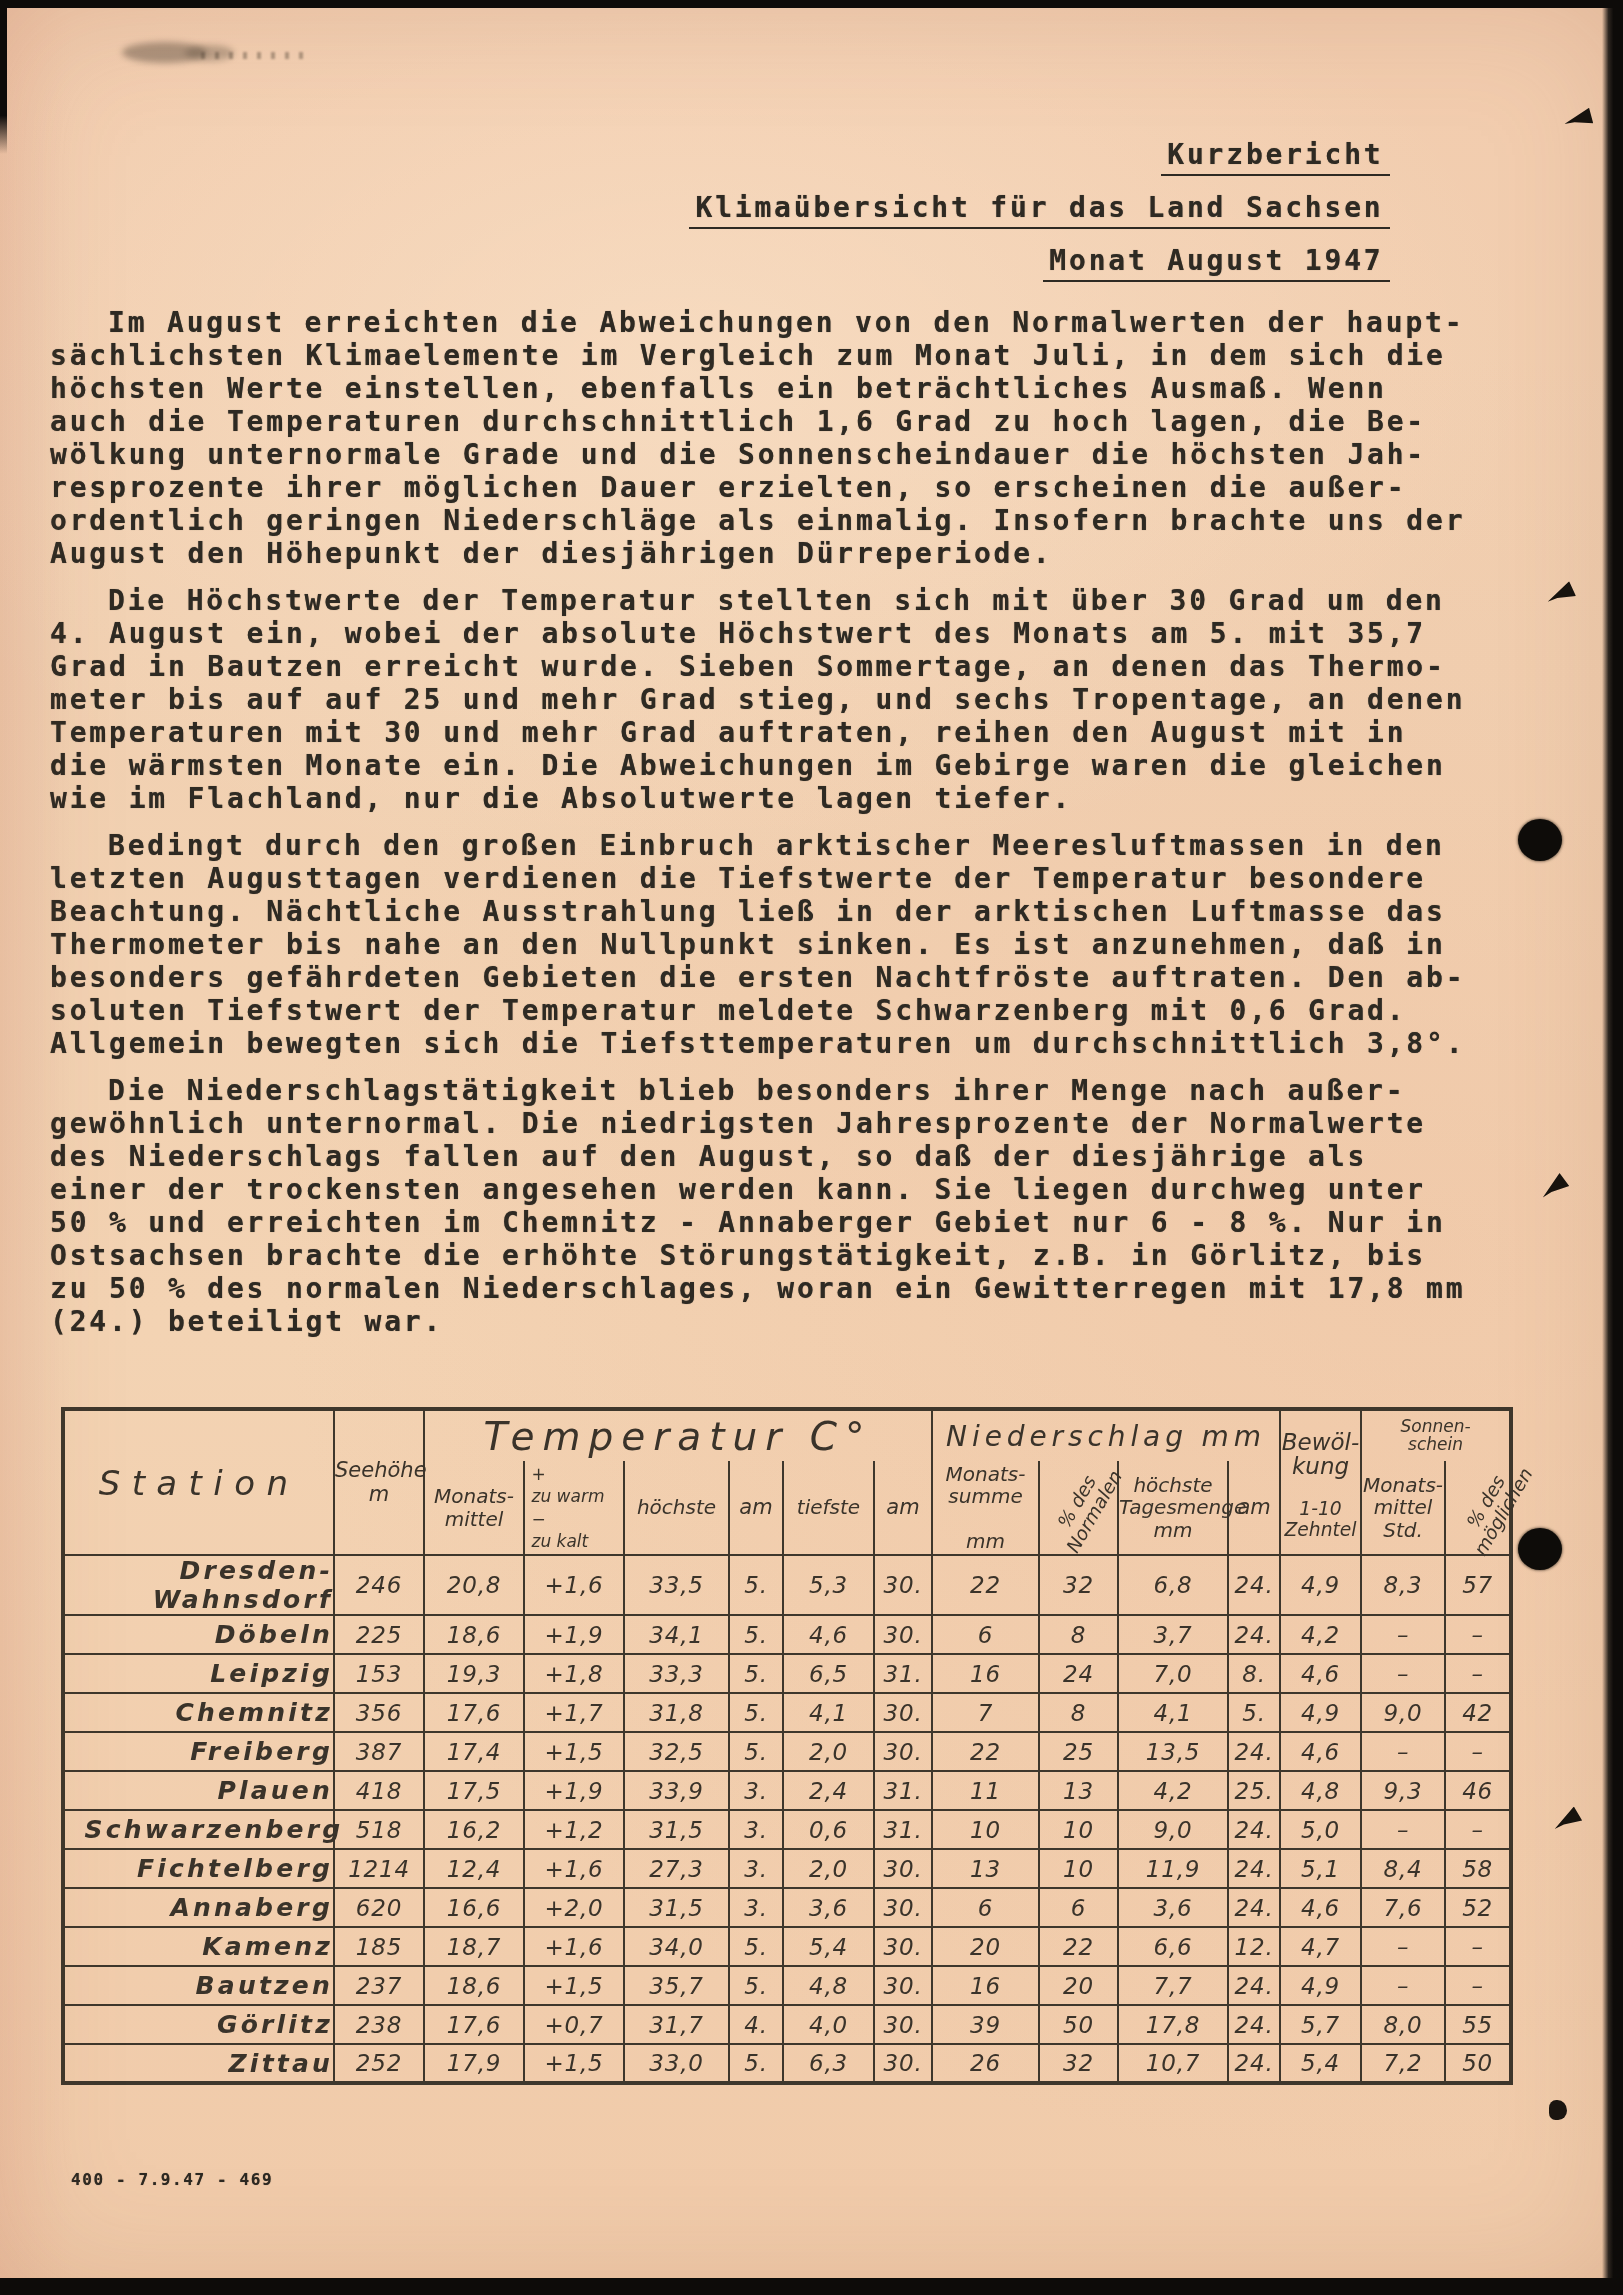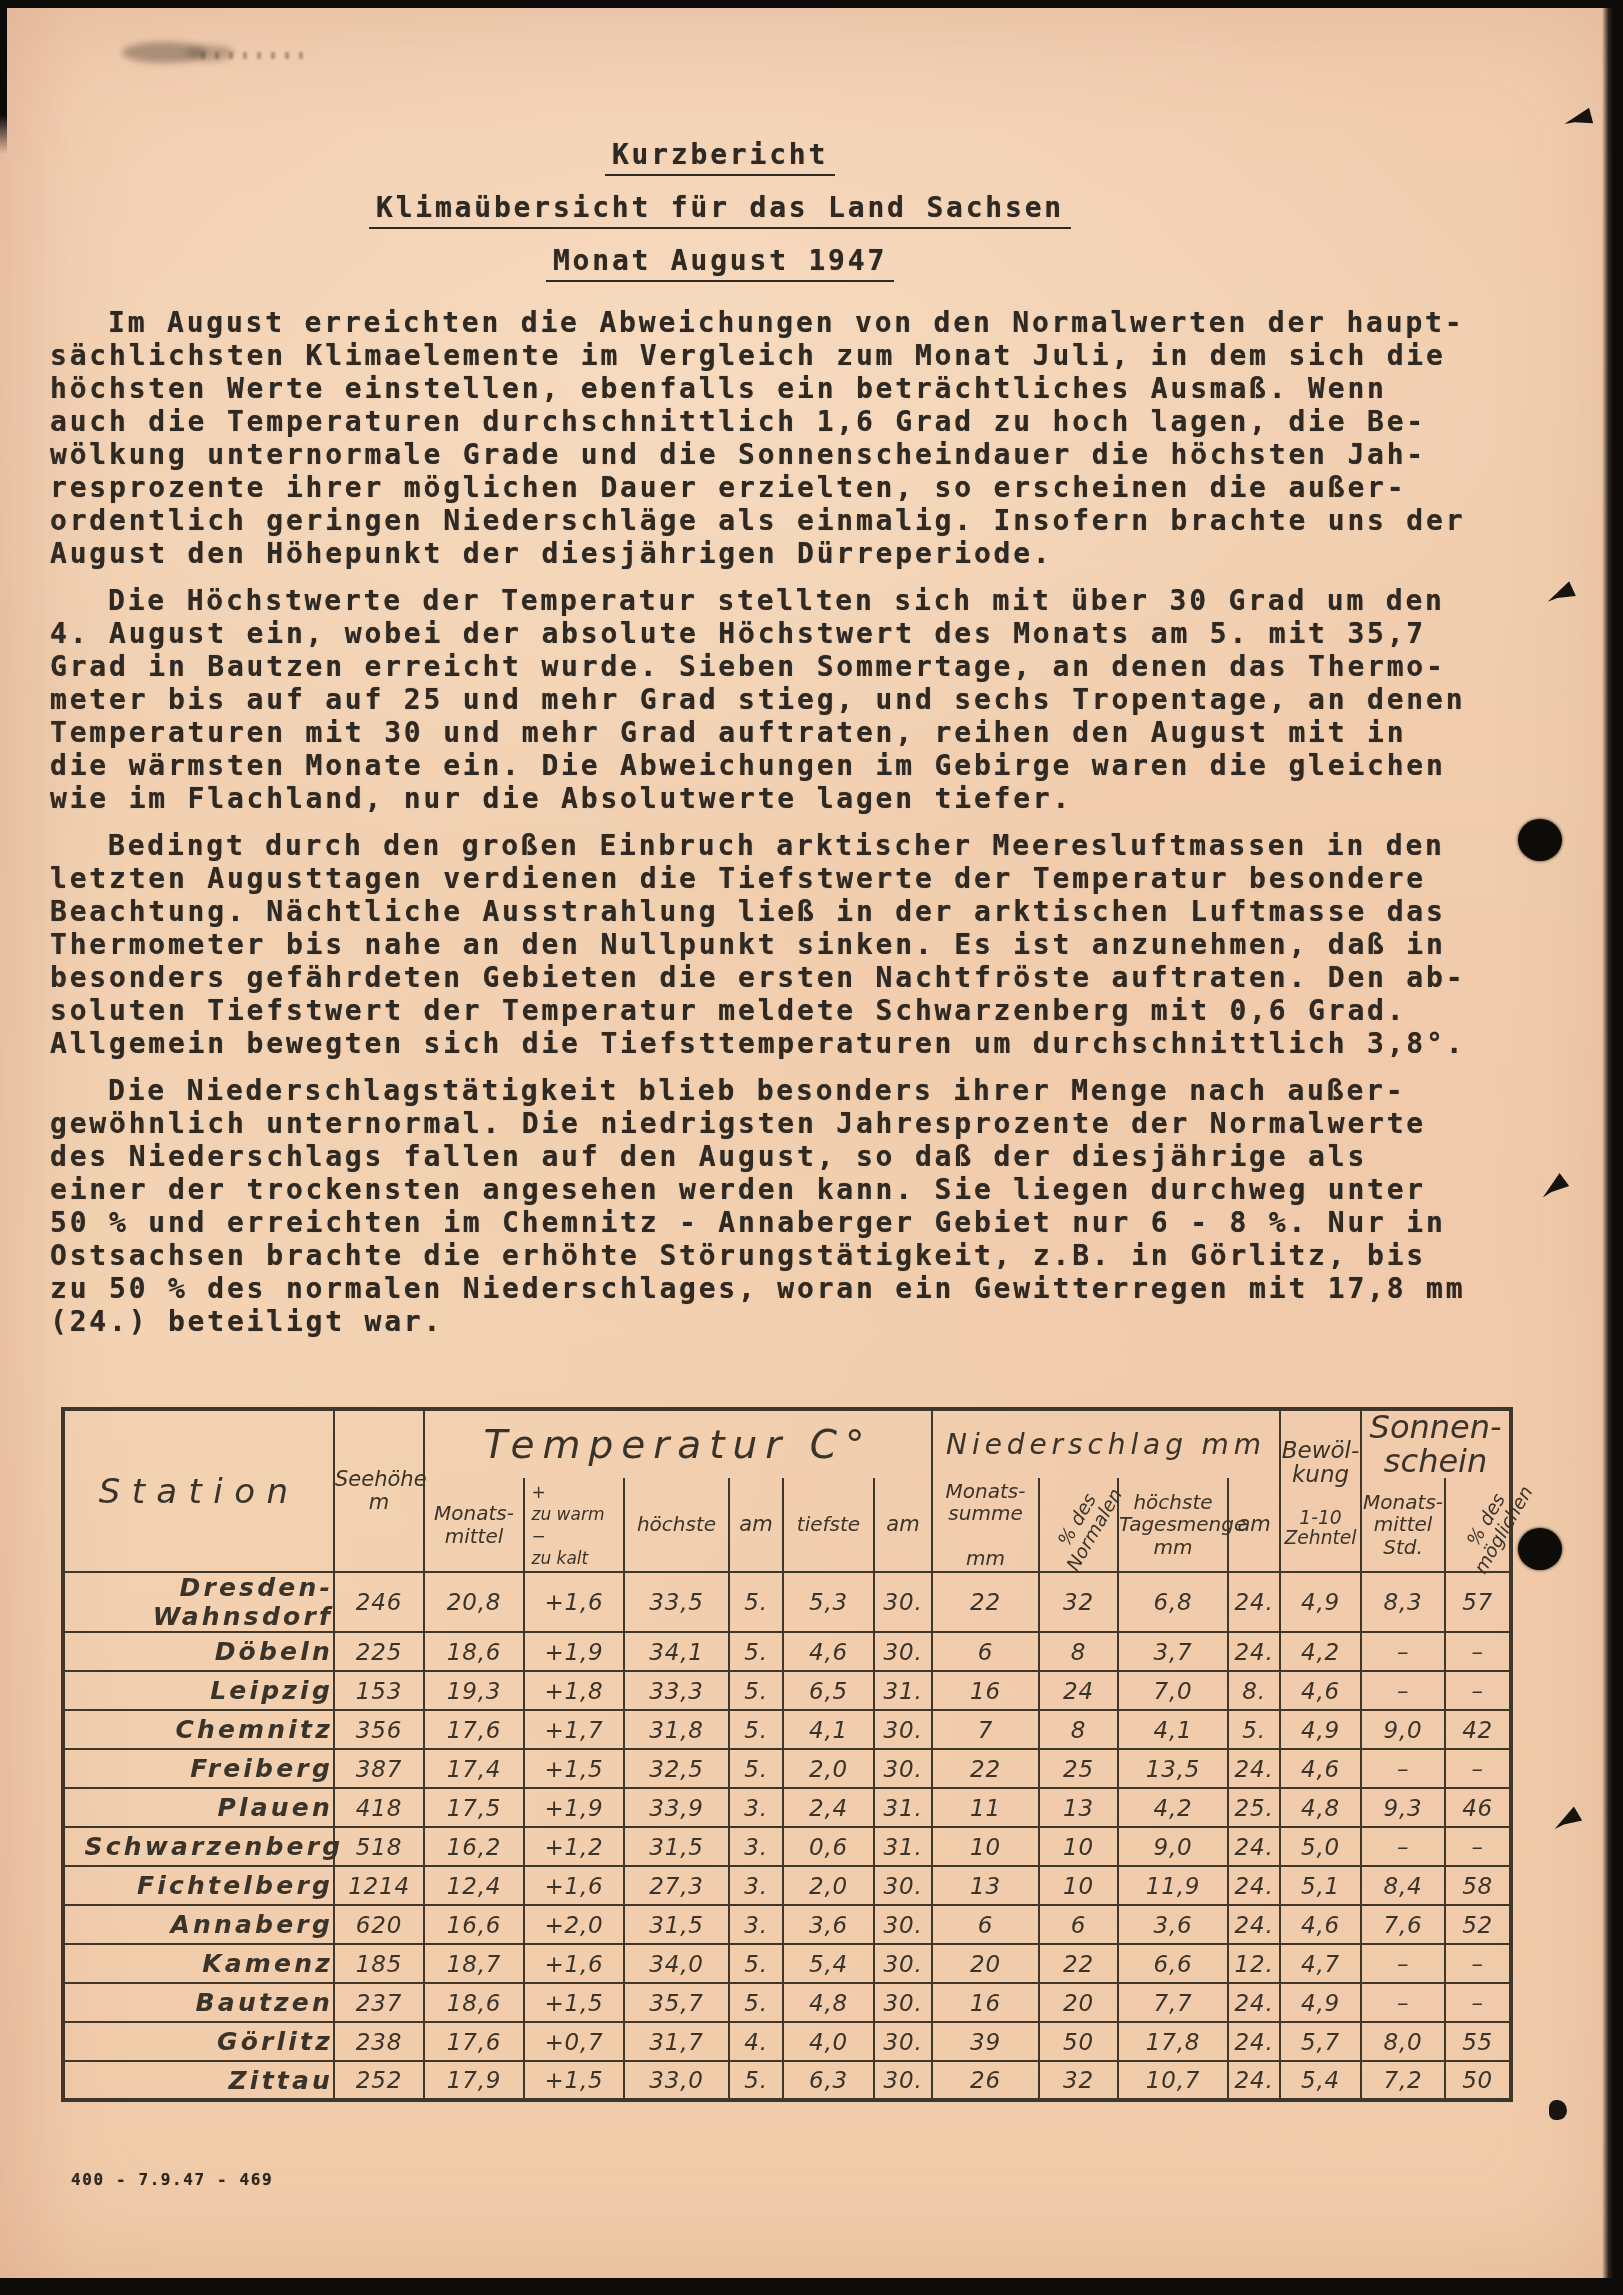--- a/index.html
+++ b/index.html
@@ -11,21 +11,21 @@
       radial-gradient(1543px 1218px at 88% 55%, rgba(231,170,138,0.22), rgba(231,170,138,0) 75%),
       linear-gradient(90deg, rgba(236,158,138,0.14) 0px, rgba(236,158,138,0) 73px),
       linear-gradient(180deg,#f2ccae 0%,#f1d0b1 28%,#f3d3b3 58%,#f0caa9 100%);
   }
   .page::after{content:"";position:absolute;inset:0;pointer-events:none;
     box-shadow:inset 0 0 130px rgba(150,90,58,0.20);z-index:6;}
   
   .typed{font-weight:bold;letter-spacing:2.8px;font-size:28px;line-height:33px;
     text-shadow:0 0 0.8px rgba(46,41,35,0.65);}
   .title-block{position:absolute;left:50px;top:138px;width:1340px;text-align:center;}
-  .title-line{display:block;margin-bottom:14.6px;}
+  .title-line{display:block;margin-bottom:14.6px;text-align:right;}
   .title-line .u{display:inline-block;border-bottom:2.4px solid #2e2a23;padding:0 6.5px 3.2px 6.5px;}
   .body-text{position:absolute;left:50px;top:306px;width:1478px;}
   .para{margin:0 0 14px 0;white-space:pre-line;text-indent:58px;}
   
   .data-table{position:absolute;left:61px;top:1407px;width:1447px;
     border-collapse:collapse;table-layout:fixed;
     font-family:"DejaVu Sans",sans-serif;font-style:italic;color:#3a332a;}
   .data-table th,.data-table td{border:2.4px solid #3e372c;padding:0;text-align:center;
     vertical-align:middle;font-weight:normal;overflow:visible;}
   .data-table{border:4px solid #3e372c;}
@@ -33,21 +33,21 @@
   thead tr.r1{height:52px;}
   thead tr.r2{height:94px;}
   tbody tr{height:39px;}
   .nb{border-bottom:none !important;}
   .nt{border-top:none !important;}
   .h-station{font-size:34px;letter-spacing:11.4px;}
   .h-seehoehe{font-size:21px;line-height:1.1;}
   .h-group{font-weight:normal;}
   .h-temp{font-size:39px;letter-spacing:8px;}
   .h-nied{font-size:28px;letter-spacing:4.9px;}
-  .h-sonn{font-size:32px;line-height:1.05;margin-left:20px;}
+  .h-sonn{font-size:17px;line-height:1.05;margin-left:20px;}
   .h-bew .bew-top{font-size:23px;line-height:1.05;margin-top:4.9px;}
   .h-bew .bew-bottom{font-size:18.7px;line-height:1.1;margin-top:21px;}
   .sub{font-size:20px;line-height:1.12;}
   .sub.am{font-size:21px;}
   .sub.abw{font-size:17px;text-align:left;padding-left:6.5px;line-height:1.3;}
   .rotcell{position:relative;}
   .rot{display:inline-block;transform:rotate(-60deg);font-size:18.7px;line-height:1.05;}
   td{font-size:23px;letter-spacing:0.8px;}
   td.station{text-align:right;padding-left:19.5px;font-size:25px;letter-spacing:3.2px;font-weight:bold;}
   

